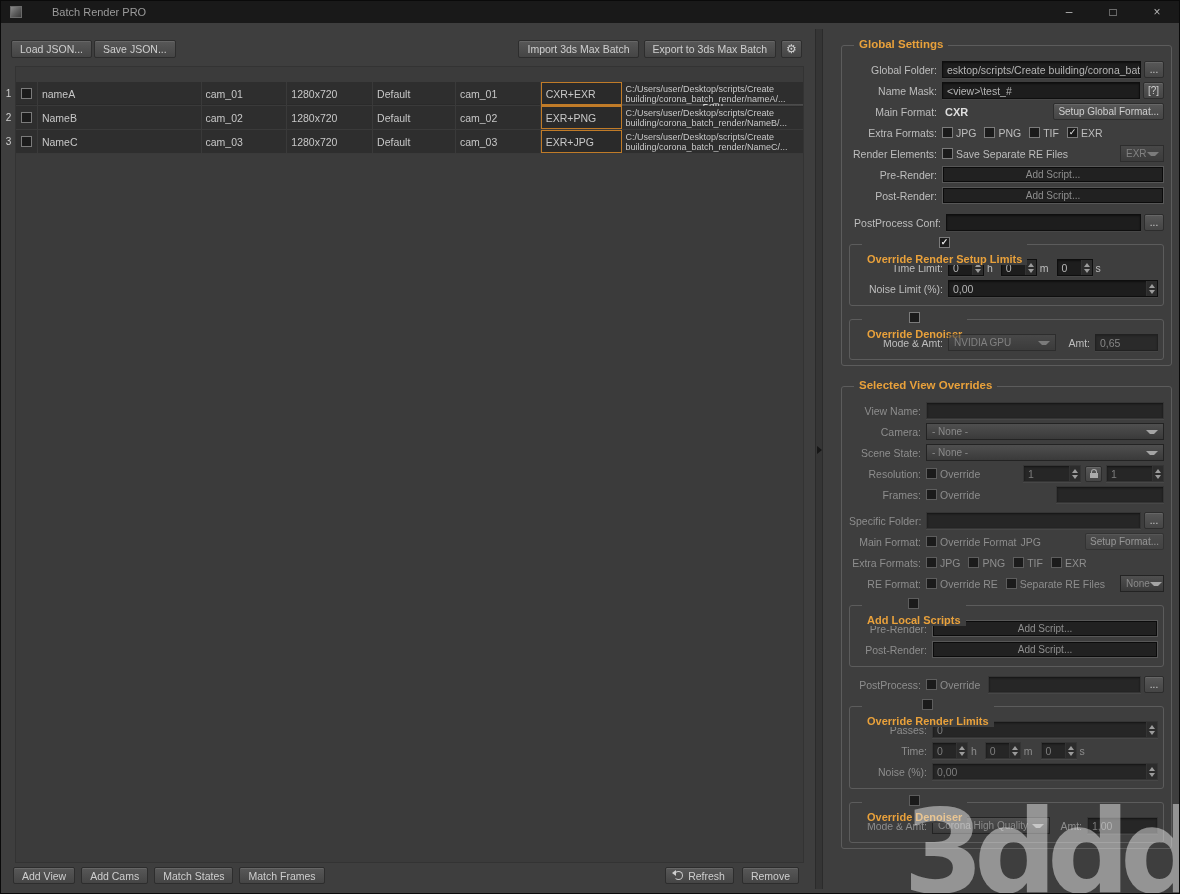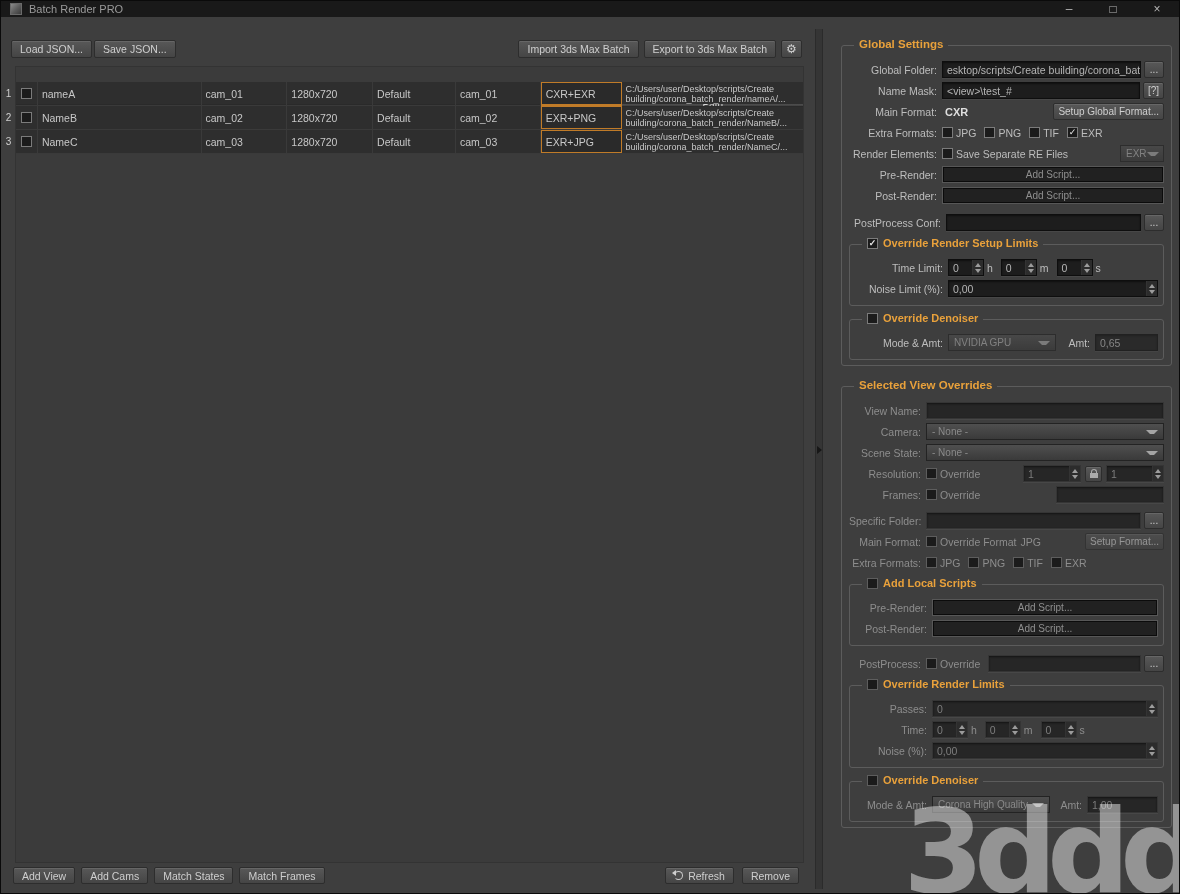--- a/index.html
+++ b/index.html
@@ -7,21 +7,21 @@
   body {
     position: relative;
     background: #3e3e3e;
     font-family: "Liberation Sans", sans-serif;
     font-size: 11px;
     color: #c8c8c8;
     overflow: hidden;
     border: 1px solid #0a0a0a;
   }
   
-  .titlebar { position:absolute; top:0; left:0; right:0; height:16px; background:#191919; display:flex; align-items:center; }
+  .titlebar { position:absolute; top:0; left:0; right:0; height:22px; background:#191919; display:flex; align-items:center;gap:23px; }
   .app-icon { width:12px; height:12px; margin:0 7px 0 9px; background:linear-gradient(135deg,#8b8b8b 0%,#5a5a5a 55%,#3a3a3a 100%); border:1px solid #6a6a6a; }
   .title-text { color:#9a9a9a; font-size:11px; }
   .win-btns { margin-left:auto; display:flex; height:100%; }
   .win-btn { width:44px; display:flex; align-items:center; justify-content:center; color:#b5b5b5; font-size:12px; cursor:pointer; }
   
   .btn {
     background:linear-gradient(#585858,#454545);
     border:1px solid #2d2d2d;
     box-shadow:inset 0 1px 0 rgba(255,255,255,.09);
     border-radius:2px;
@@ -95,21 +95,21 @@
   .split-arrow { position:absolute; top:417px; left:1px; width:0; height:0; border-top:4px solid transparent; border-bottom:4px solid transparent; border-left:5px solid #171717; cursor:pointer; }
   
   .panel { position:absolute; left:833px; top:28px; width:347px; height:866px; padding:0 9px 0 7px; }
   .group { border:1px solid #5c5c5c; border-radius:3px; position:relative; padding:11px 7px 5px; margin-top:16px; }
   .group-title {
     position:absolute; top:-8px; left:12px; background:#3e3e3e; padding:0 5px;
     color:#e9a13b; font-weight:bold; font-size:11.5px;
     display:flex; align-items:center; gap:5px; white-space:nowrap;
   }
   .subgroup { margin-top:13px; padding:10px 5px 4px; }
-  .subgroup .group-title { font-size:11px; }
+  .subgroup .group-title { font-size:11px;flex-direction:column; }
   .prow { display:flex; align-items:center; margin:4px 0; min-height:17px; }
   .lbl  { flex:none; width:88px; text-align:right; margin-right:5px; color:#bdbdbd; font-size:10.5px; white-space:nowrap; }
   .lbl2 { width:72px; }
   .grow { flex:1; }
   .fmt-val { font-weight:bold; color:#dedede; margin-left:3px; }
   .dim .lbl, .dim .cblbl { color:#8d8d8d; }
   .dim .field { background:#262626; border-color:#353535; color:#7d7d7d; }
   .dim .dd { color:#8a8a8a; }
   .dim .cb { border-color:#5d5d5d; }
   .dimmed { opacity:.6; }
@@ -431,20 +431,31 @@
       <span class="cb"></span>
         <span class="cblbl">JPG</span>
       <span class="cb"></span>
         <span class="cblbl">PNG</span>
       <span class="cb"></span>
         <span class="cblbl">TIF</span>
       <span class="cb"></span>
         <span class="cblbl">EXR</span>
     </div>
 
+    <div class="prow">
+      <div class="lbl lbl2">RE Format:</div>
+      <span class="cb"></span>
+      <span class="cblbl">Override RE</span>
+      <span class="cb"></span>
+      <span class="cblbl">Separate RE Files</span>
+      <div class="dd" style="width:44px;margin-left:auto">
+        <span>None</span>
+        <span class="dd-arrow"></span>
+      </div>
+    </div>
 
     <div class="group subgroup">
       <div class="group-title">
         <span class="cb"></span>
         <span>Add Local Scripts</span>
       </div>
       <div class="prow">
         <div class="lbl lbl2">Pre-Render:</div>
         <div class="script-btn">Add Script...</div>
       </div>

